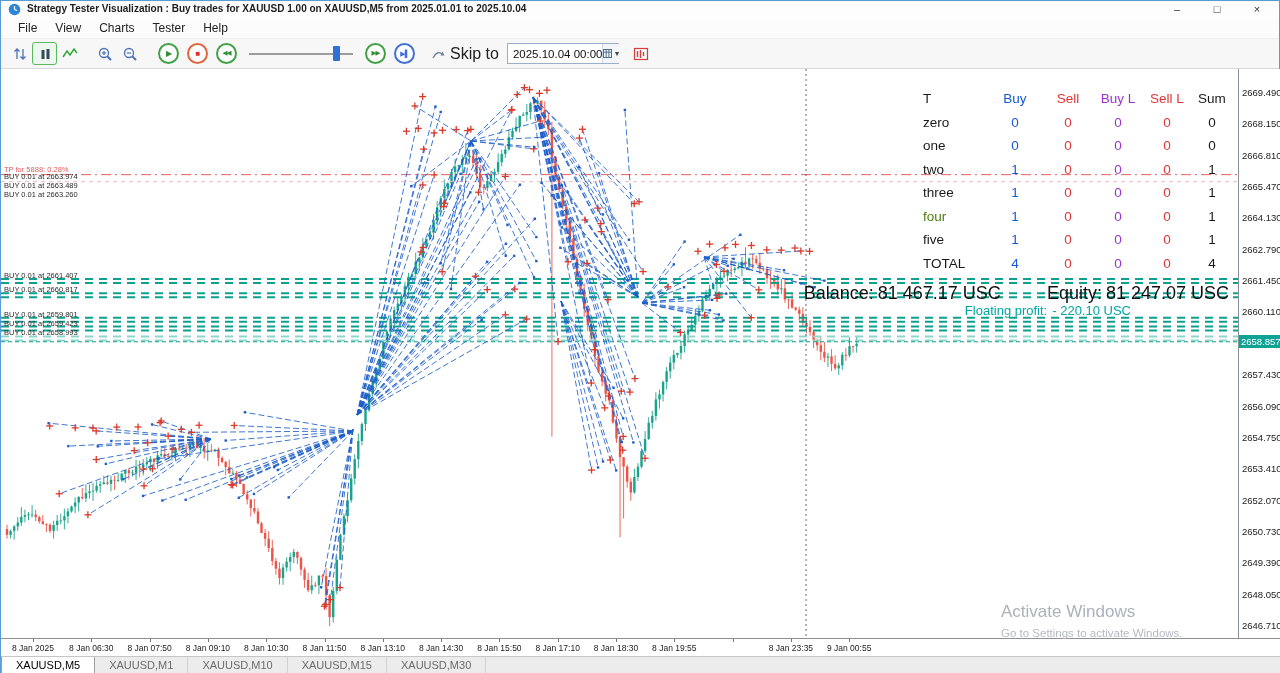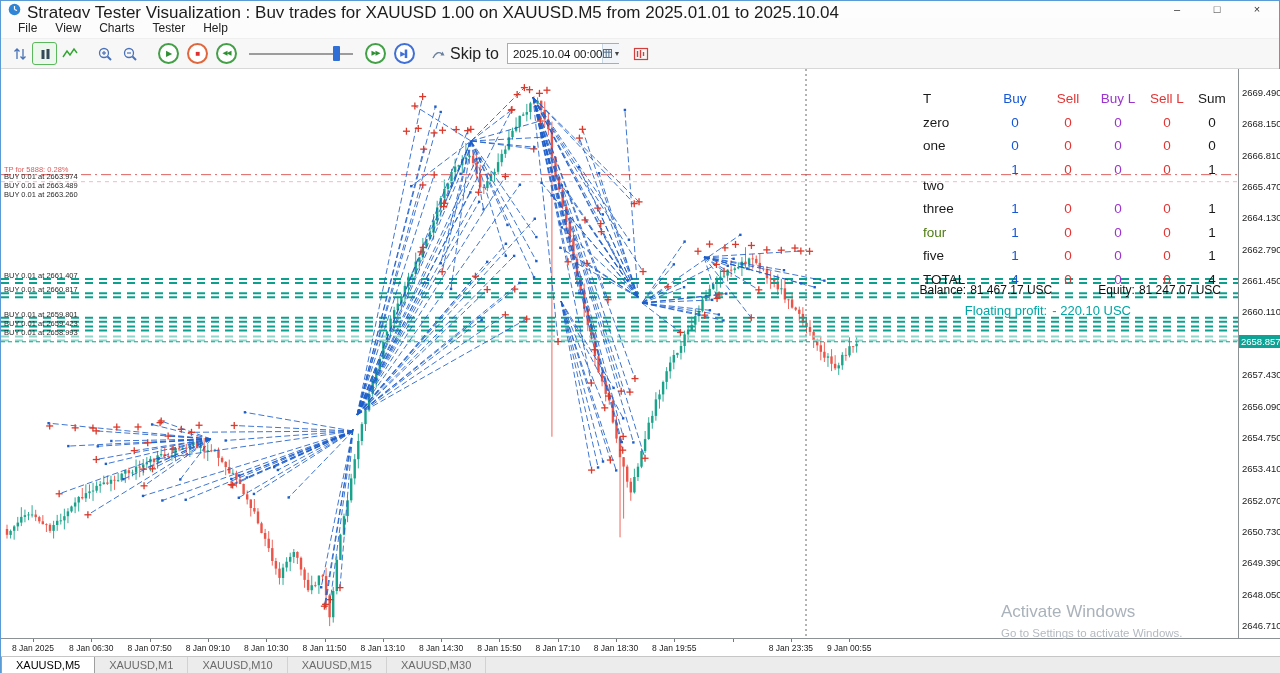--- a/index.html
+++ b/index.html
@@ -8,21 +8,21 @@
     width:1280px; height:673px; overflow:hidden;
     font-family:"Liberation Sans", sans-serif; background:#fff;
   }
   .window {
     position:relative; width:1280px; height:673px; background:#fff;
     border:1px solid #5b9bd5;
   }
   
   .titlebar { position:absolute; left:0; top:0; width:100%; height:17px; background:#fdfdfd; }
   .app-icon { position:absolute; left:7px; top:2px; width:13px; height:13px; }
-  .title-text { position:absolute; left:26px; top:2px; font-size:17px; color:#1c1c1c; white-space:nowrap; }
+  .title-text { position:absolute; left:26px; top:2px; font-size:10px; color:#1c1c1c; white-space:nowrap;font-weight:bold; }
   .win-controls { position:absolute; right:2px; top:0; height:17px; display:flex; }
   .wc { width:40px; height:17px; line-height:16px; text-align:center; font-size:11px; color:#333; cursor:default; }
   
   .menubar { position:absolute; left:0; top:17px; width:100%; height:21px; background:#fcfcfc; display:flex; align-items:center; padding-left:8px; border-bottom:1px solid #efefef; }
   .menu-item { font-size:12px; color:#222; padding:2px 9px; }
   
   .toolbar { position:absolute; left:0; top:38px; width:100%; height:30px; background:#f7f7f7; border-bottom:1px solid #d8d8d8; display:flex; align-items:center; padding-left:6px; }
   .tbtn { width:25px; height:23px; display:flex; align-items:center; justify-content:center; background:transparent; border:1px solid transparent; border-radius:3px; padding:0; }
   .tbtn.active { border-color:#5cb85c; background:#edf7ed; }
   .cbtn { width:21px; height:21px; border-radius:50%; border:2px solid; background:#fff; display:flex; align-items:center; justify-content:center; padding:0; margin-left:8px; }
@@ -44,21 +44,21 @@
   
   .chart-area { position:absolute; left:0; top:68px; width:1237px; height:569px; background:#fff; }
   #chart-svg { position:absolute; left:0; top:0; z-index:1; }
   .trade-table {
     position:absolute; left:908px; top:18px; z-index:3;
     display:grid; grid-template-columns:78px 56px 50px 50px 48px 42px;
     font-size:13.5px; line-height:23.5px;
   }
   .tcell { text-align:center; white-space:nowrap; }
   .tfirst { text-align:left; padding-left:14px; }
-  .balance-row { position:absolute; top:214px; right:13px; z-index:3; display:flex; gap:42px; font-size:12px; color:#101010; white-space:nowrap; }
+  .balance-row { position:absolute; top:214px; right:5px; z-index:3; display:flex; gap:42px; font-size:18px; color:#101010; white-space:nowrap; }
   .balance-row .pair span { margin-right:4px; }
   .floating-row { position:absolute; top:234px; right:102px; z-index:3; font-size:13px; white-space:nowrap; }
   .floating-row span { margin-right:5px; }
   .watermark { position:absolute; left:1000px; top:533px; z-index:2; color:#aab2ba; }
   .watermark .w1 { font-size:17px; }
   .watermark .w2 { font-size:11.5px; margin-top:5px; color:#b3bac1; }
   
   .price-axis { position:absolute; left:1237px; top:68px; width:43px; height:569px; background:#fff; border-left:1px solid #8c9196; }
   .pa-label { position:absolute; left:3px; font-size:9.5px; color:#222; white-space:nowrap; }
   .price-tag { position:absolute; left:0; width:43px; background:#0fa396; color:#fff; font-size:9.5px; line-height:13px; padding-left:2px; z-index:2; }
@@ -1170,21 +1170,21 @@
         <div class="tcell" style="color: rgb(226, 53, 53);">0</div>
         <div class="tcell" style="color: rgb(156, 51, 207);">0</div>
         <div class="tcell" style="color: rgb(226, 53, 53);">0</div>
         <div class="tcell" style="color: rgb(26, 26, 26);">0</div>
         <div class="tcell tfirst" style="color: rgb(26, 26, 26);">one</div>
         <div class="tcell" style="color: rgb(22, 87, 216);">0</div>
         <div class="tcell" style="color: rgb(226, 53, 53);">0</div>
         <div class="tcell" style="color: rgb(156, 51, 207);">0</div>
         <div class="tcell" style="color: rgb(226, 53, 53);">0</div>
         <div class="tcell" style="color: rgb(26, 26, 26);">0</div>
-        <div class="tcell tfirst" style="color: rgb(26, 26, 26); margin-top: 16px;">two</div>
+        <div class="tcell tfirst" style="color: rgb(26, 26, 26);">two</div>
         <div class="tcell" style="color: rgb(22, 87, 216);">1</div>
         <div class="tcell" style="color: rgb(226, 53, 53);">0</div>
         <div class="tcell" style="color: rgb(156, 51, 207);">0</div>
         <div class="tcell" style="color: rgb(226, 53, 53);">0</div>
         <div class="tcell" style="color: rgb(26, 26, 26);">1</div>
         <div class="tcell tfirst" style="color: rgb(26, 26, 26);">three</div>
         <div class="tcell" style="color: rgb(22, 87, 216);">1</div>
         <div class="tcell" style="color: rgb(226, 53, 53);">0</div>
         <div class="tcell" style="color: rgb(156, 51, 207);">0</div>
         <div class="tcell" style="color: rgb(226, 53, 53);">0</div>

